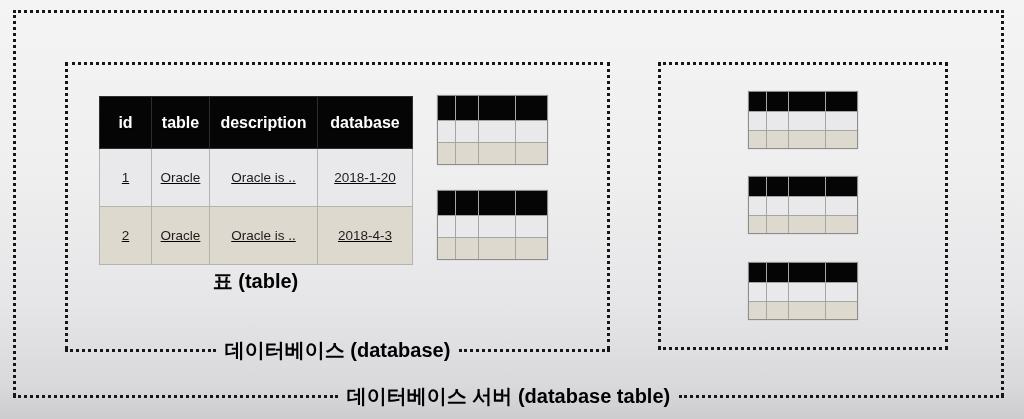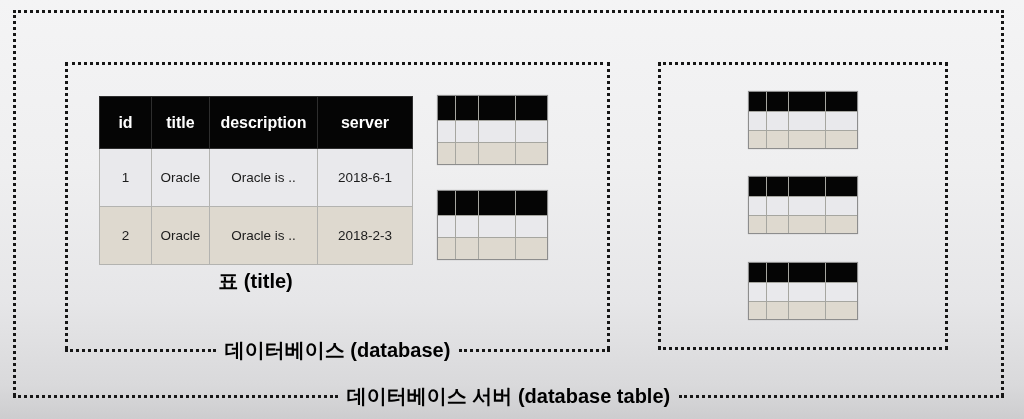--- a/index.html
+++ b/index.html
@@ -28,20 +28,21 @@
     content:""; flex:1 1 0; border-top:3px dotted #161616; height:0;
   }
 
   
   .main-table {
     position:absolute; left:99px; top:96px;
     border-collapse:collapse; table-layout:fixed;
     width:313px;
     border:1px solid #9a9a9a;
     background:#fff;
+    text-decoration:underline;
   }
   .main-table th {
     background:var(--header-bg,#050505); color:#fff;
     font-size:16px; font-weight:bold;
     height:49px; text-align:center;
     border:1px solid #2e2e2e;
   }
   .main-table td {
     font-size:13.5px; color:#1c1c1c; text-align:center;
     height:55px; border:1px solid #b3b3b0;
@@ -101,42 +102,42 @@
   <table class="main-table">
     <colgroup>
       <col style="width:52px">
         <col style="width:58px">
         <col style="width:108px">
         <col style="width:95px">
     </colgroup>
     <thead>
       <tr>
         <th>id</th>
-        <th>title</th>
+        <th>table</th>
         <th>description</th>
-        <th>server</th>
+        <th>database</th>
       </tr>
     </thead>
     <tbody>
       <tr class="row-light">
         <td>1</td>
         <td>Oracle</td>
         <td>Oracle is ..</td>
-        <td>2018-6-1</td>
+        <td>2018-1-20</td>
       </tr>
       <tr class="row-beige">
         <td>2</td>
         <td>Oracle</td>
         <td>Oracle is ..</td>
-        <td>2018-2-3</td>
+        <td>2018-4-3</td>
       </tr>
     </tbody>
   </table>
 
-  <div class="table-caption">표 (title)</div>
+  <div class="table-caption">표 (table)</div>
 
   <div class="mini-table mini-a1">
       <span class="mt-cell"></span>
       <span class="mt-cell"></span>
       <span class="mt-cell"></span>
       <span class="mt-cell"></span>
       <span class="mt-cell"></span>
       <span class="mt-cell"></span>
       <span class="mt-cell"></span>
       <span class="mt-cell"></span>

